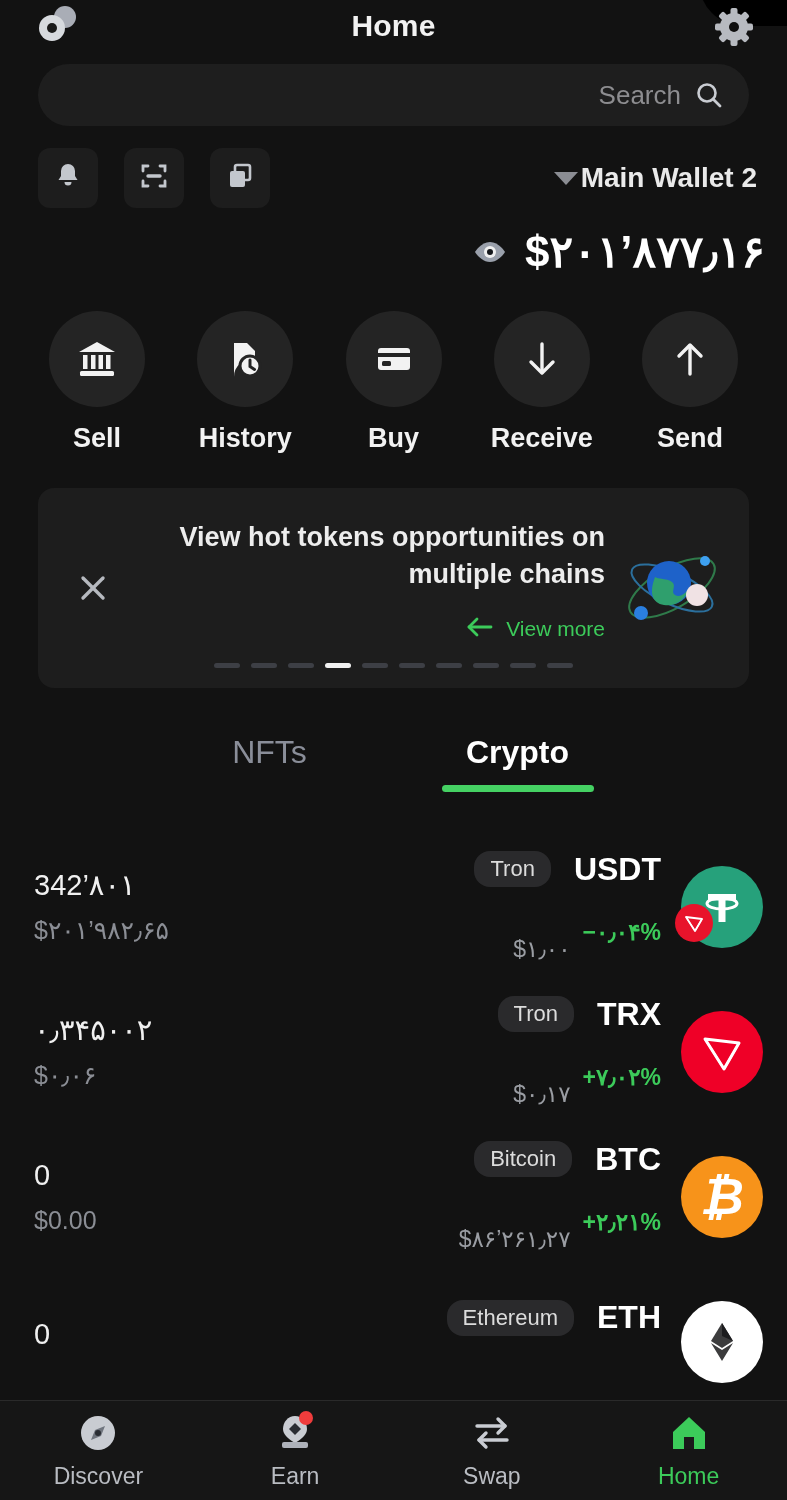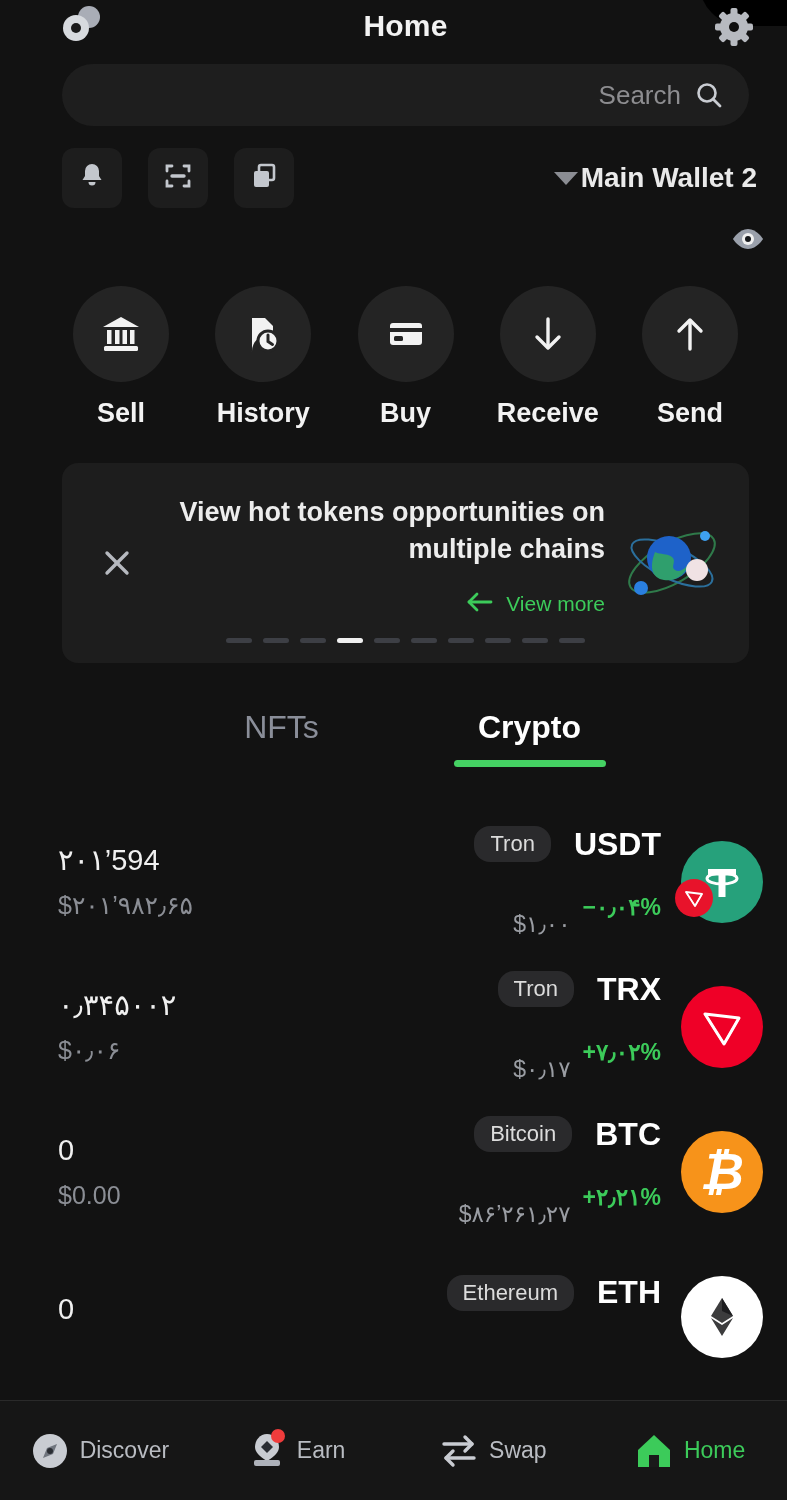--- a/index.html
+++ b/index.html
@@ -2,21 +2,21 @@
 <html><head>
 <meta charset="utf-8">
 <style>
   * { margin:0; padding:0; box-sizing:border-box; }
   html, body {
     width:787px; height:1500px;
     background:#000;
     font-family:"Liberation Sans", sans-serif;
     overflow:hidden;
   }
-  .phone { position:relative; width:787px; height:1500px; background:#121212; overflow:hidden;padding-left:24px; }
+  .phone { position:relative; width:787px; height:1500px; background:#121212; overflow:hidden; }
 
   
   .topbar { position:relative; height:52px; display:flex; align-items:center; justify-content:center; }
   .topbar-title { font-size:30px; font-weight:bold; color:#f2f2f2; letter-spacing:.2px; }
   .logo-icon { position:absolute; left:32px; top:4px; width:52px; height:44px; }
   .gear-icon { position:absolute; right:24px; top:-2px; width:58px; height:58px; }
   .corner-notch { position:absolute; right:0; top:-26px; width:88px; height:52px; background:#000; border-radius:0 0 0 44px; }
 
   
   .search-wrap { padding:12px 38px 0 38px; }
@@ -84,21 +84,21 @@
   .token-sym { font-size:32px; font-weight:bold; color:#fff; }
   .token-bot { display:flex; align-items:center; gap:12px; }
   .token-price { font-size:23px; color:#9a9da3;margin-top:34px; }
   .token-chg { font-size:23px; font-weight:bold; color:#3ccb5a; }
   .token-icon-wrap { position:relative; width:82px; height:82px; flex:0 0 auto; }
   .token-icon { width:82px; height:82px; border-radius:50%; display:flex; align-items:center; justify-content:center; }
   .sub-badge { position:absolute; left:-6px; bottom:6px; width:38px; height:38px; border-radius:50%; display:flex; align-items:center; justify-content:center; }
 
   
   .bottom-nav { position:absolute; left:0; bottom:0; width:787px; height:100px; background:#161616; border-top:1px solid #2a2a2a; display:flex; }
-  .nav-item { flex:1; display:flex; flex-direction:row; align-items:center; justify-content:center; gap:8px; position:relative; }
+  .nav-item { flex:1; display:flex; flex-direction:column; align-items:center; justify-content:center; gap:8px; position:relative; }
   .nav-icon { width:44px; height:44px; display:flex; align-items:center; justify-content:center; position:relative; }
   .nav-label { font-size:23px; color:#b9bcc2; }
   .nav-item.active .nav-label { color:#3ccb5a; }
   .nav-badge { position:absolute; top:0px; right:4px; width:14px; height:14px; border-radius:50%; background:#ef3c3c; }
 </style>
 </head>
 <body>
 
 <div class="phone">
 
@@ -176,20 +176,21 @@
   </div>
 
   <div class="balance-row">
     <span class="eye-icon">
       <svg viewBox="0 0 34 26">
           <path d="M17 3C8 3 2 13 2 13s6 10 15 10 15-10 15-10S26 3 17 3z" fill="#9aa0ab"></path>
           <circle cx="17" cy="13" r="6" fill="#f0f0f0"></circle>
           <circle cx="17" cy="13" r="3" fill="#15171a"></circle>
         </svg>
     </span>
+    <span class="balance-amt">$۲۰۱’۸۷۷٫۱۶</span>
   </div>
 
   <div class="actions">
     <div class="action">
       <span class="action-circle">
         <svg viewBox="0 0 44 44" fill="#f2f2f2">
             <path d="M22 5L4 15h36z"></path>
             <rect x="8" y="18" width="4.5" height="14"></rect>
             <rect x="16" y="18" width="4.5" height="14"></rect>
             <rect x="23.5" y="18" width="4.5" height="14"></rect>
@@ -291,21 +292,21 @@
     <div class="tab active">
       <span class="tab-label">Crypto</span>
       <span class="tab-underline"></span>
     </div>
   </div>
 
   <div class="tokens">
 
     <div class="token-row">
       <div class="token-left">
-        <span class="token-amt">۲۰۱’594</span>
+        <span class="token-amt">342’۸۰۱</span>
         <span class="token-val">$۲۰۱’۹۸۲٫۶۵</span>
       </div>
       <div class="token-right">
         <div class="token-meta">
           <div class="token-top">
             <span class="chain-chip">Tron</span>
             <span class="token-sym">USDT</span>
           </div>
           <div class="token-bot">
             <span class="token-price">$۱٫۰۰</span>

